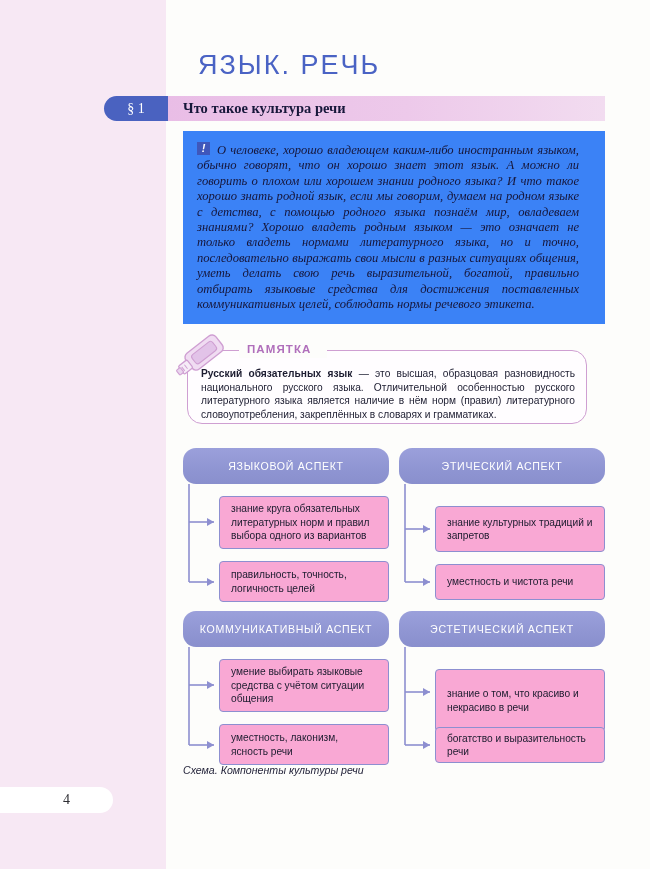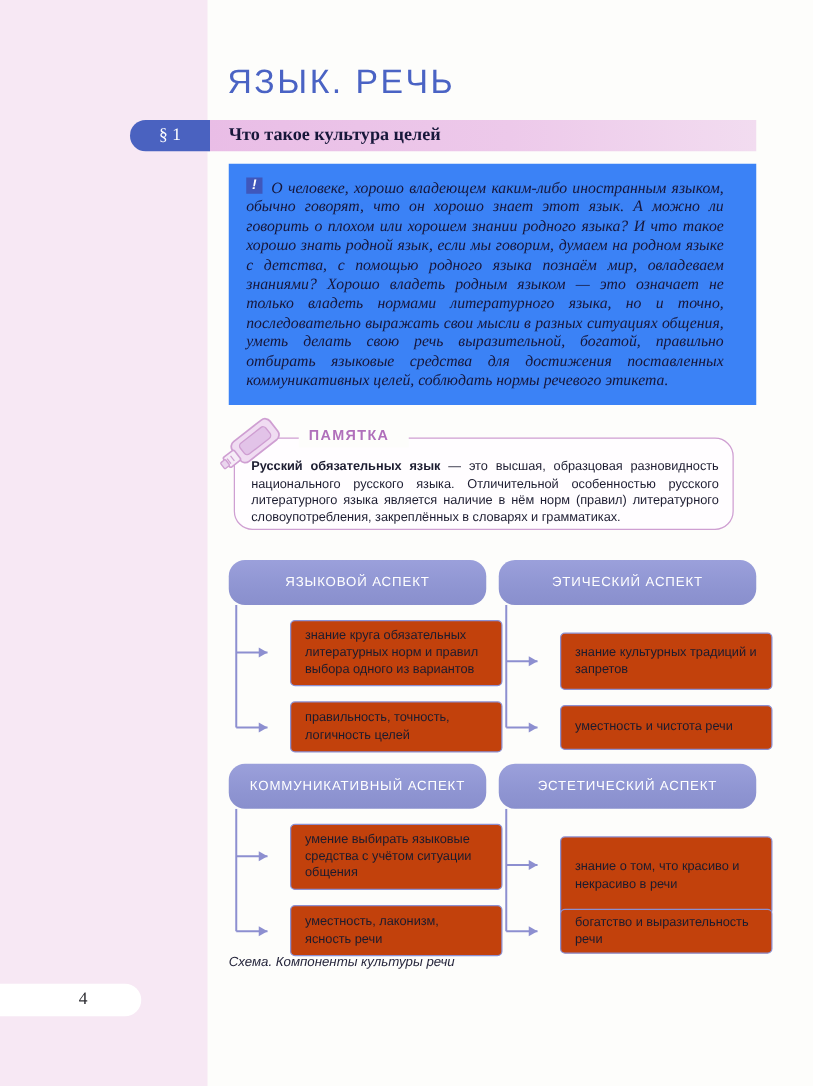--- a/index.html
+++ b/index.html
@@ -45,21 +45,21 @@
     padding-right: 43px;
     box-sizing: border-box;
     font-family: "Liberation Serif", serif;
     font-size: 14px;
     color: #2e2e33;
   }
 
   
   #chapter-title {
     position: absolute;
-    left: 182px;
+    left: 198px;
     top: 50px;
     font-family: "Liberation Sans", sans-serif;
     font-size: 27px;
     letter-spacing: 2.0px;
     color: #4a63c4;
     font-weight: 400;
   }
 
   
   #section-bar {
@@ -244,29 +244,28 @@
     height: 130px;
     pointer-events: none;
   }
   .aspect-item {
     position: absolute;
     left: 36px;
     width: 170px;
     box-sizing: border-box;
     border: 1.3px solid #8d8fd0;
     border-radius: 4px;
-    background: #c2410c;
+    background: #f9a8d4;
     font-family: "Liberation Sans", sans-serif;
     font-size: 10.2px;
     line-height: 13.4px;
     color: #1b1b2e;
     padding: 8px 11px;
     display: flex;
     align-items: center;
-    margin-left: 13px;
   }
 
   
   .a1 .item-0 { top: 12px;  height: 53px; }
   .a1 .item-1 { top: 77px;  height: 41px; }
   .a2 .item-0 { top: 22px;  height: 46px; }
   .a2 .item-1 { top: 80px;  height: 36px; }
   .a3 .item-0 { top: 12px;  height: 53px; }
   .a3 .item-1 { top: 77px;  height: 41px; }
   .a4 .item-0 { top: 22px;  height: 63px; }
@@ -291,21 +290,21 @@
   <div id="left-band"></div>
 
   <div id="page-number-pill">
     <span>4</span>
   </div>
 
   <div id="chapter-title">ЯЗЫК. РЕЧЬ</div>
 
   <div id="section-bar"></div>
   <div id="section-badge">§ 1</div>
-  <div id="section-title">Что такое культура целей</div>
+  <div id="section-title">Что такое культура речи</div>
 
   <div id="intro-block">
     <p id="intro-text"><span id="attention-icon"></span><span id="intro-text-value">О человеке, хорошо владеющем каким-либо иностранным языком, обычно говорят, что он хорошо знает этот язык. А можно ли говорить о плохом или хорошем знании родного языка? И что такое хорошо знать родной язык, если мы говорим, думаем на родном языке с детства, с помощью родного языка познаём мир, овладеваем знаниями? Хорошо владеть родным языком — это означает не только владеть нормами литературного языка, но и точно, последовательно выражать свои мысли в разных ситуациях общения, уметь делать свою речь выразительной, богатой, правильно отбирать языковые средства для достижения поставленных коммуникативных целей, соблюдать нормы речевого этикета.</span></p>
   </div>
 
   <div id="memo-wrap">
     <div id="memo-box"></div>
     <div id="memo-label-cover"></div>
     <div id="memo-label">ПАМЯТКА</div>
     <svg id="usb-icon" viewBox="0 0 62 54">

